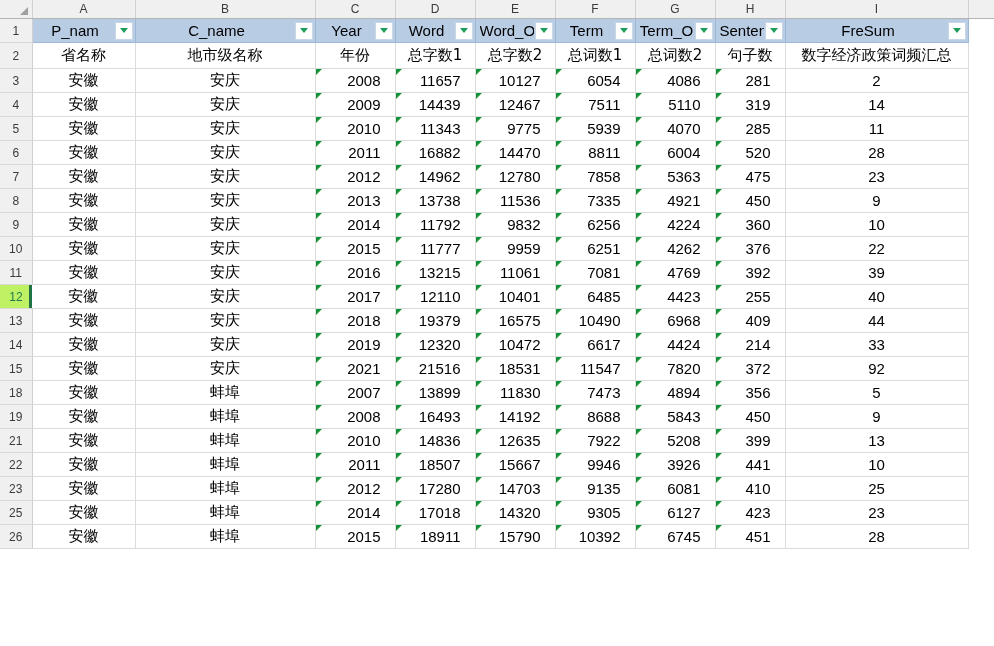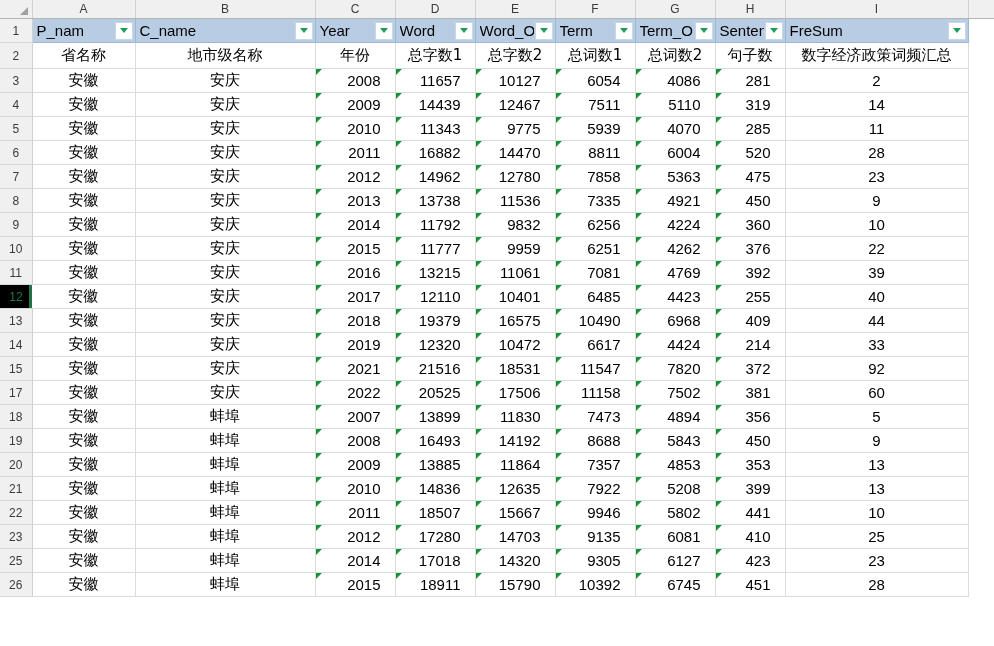--- a/index.html
+++ b/index.html
@@ -61,21 +61,21 @@
     border-right: 1px solid #d0d0d0;
     border-bottom: 1px solid #d8d8d8;
     font-size: 12px;
     color: #3b3b3b;
     text-align: center;
     vertical-align: middle;
     padding: 0;
     position: relative;
   }
   td.rowhead.active {
-    background: #000000;
+    background: #bef264;
     color: #1f7a4d;
     border-right: none;
   }
   td.rowhead.active::after {
     content: "";
     position: absolute;
     right: 0; top: 0; bottom: 0;
     width: 3px;
     background: #217346;
   }
@@ -116,21 +116,21 @@
   }
   .fh {
     display: flex;
     align-items: center;
     height: 100%;
     padding: 0 2px 0 4px;
     box-sizing: border-box;
   }
   .fh-label {
     flex: 1 1 auto;
-    text-align: left;
+    text-align: center;
     overflow: hidden;
     white-space: nowrap;
     color: #000;
   }
   .fh-btn {
     flex: 0 0 auto;
     width: 16px;
     height: 16px;
     background: #ffffff;
     border: 1px solid #c8d6e6;
@@ -455,33 +455,20 @@
           <td class="cell num flag">2021</td>
           <td class="cell num flag">21516</td>
           <td class="cell num flag">18531</td>
           <td class="cell num flag">11547</td>
           <td class="cell num flag">7820</td>
           <td class="cell num flag">372</td>
           <td class="cell ctr">92</td>
           <td class="blankcol"></td>
         </tr>
         <tr style="height: 24px;">
-          <td class="rowhead">17</td>
-          <td class="cell cjk ctr">安徽</td>
-          <td class="cell cjk ctr">安庆</td>
-          <td class="cell num flag">2022</td>
-          <td class="cell num flag">20525</td>
-          <td class="cell num flag">17506</td>
-          <td class="cell num flag">11158</td>
-          <td class="cell num flag">7502</td>
-          <td class="cell num flag">381</td>
-          <td class="cell ctr">60</td>
-          <td class="blankcol"></td>
-        </tr>
-        <tr style="height: 24px;">
           <td class="rowhead">18</td>
           <td class="cell cjk ctr">安徽</td>
           <td class="cell cjk ctr">蚌埠</td>
           <td class="cell num flag">2007</td>
           <td class="cell num flag">13899</td>
           <td class="cell num flag">11830</td>
           <td class="cell num flag">7473</td>
           <td class="cell num flag">4894</td>
           <td class="cell num flag">356</td>
           <td class="cell ctr">5</td>
@@ -494,54 +481,41 @@
           <td class="cell num flag">2008</td>
           <td class="cell num flag">16493</td>
           <td class="cell num flag">14192</td>
           <td class="cell num flag">8688</td>
           <td class="cell num flag">5843</td>
           <td class="cell num flag">450</td>
           <td class="cell ctr">9</td>
           <td class="blankcol"></td>
         </tr>
         <tr style="height: 24px;">
-          <td class="rowhead">20</td>
-          <td class="cell cjk ctr">安徽</td>
-          <td class="cell cjk ctr">蚌埠</td>
-          <td class="cell num flag">2009</td>
-          <td class="cell num flag">13885</td>
-          <td class="cell num flag">11864</td>
-          <td class="cell num flag">7357</td>
-          <td class="cell num flag">4853</td>
-          <td class="cell num flag">353</td>
-          <td class="cell ctr">13</td>
-          <td class="blankcol"></td>
-        </tr>
-        <tr style="height: 24px;">
           <td class="rowhead">21</td>
           <td class="cell cjk ctr">安徽</td>
           <td class="cell cjk ctr">蚌埠</td>
           <td class="cell num flag">2010</td>
           <td class="cell num flag">14836</td>
           <td class="cell num flag">12635</td>
           <td class="cell num flag">7922</td>
           <td class="cell num flag">5208</td>
           <td class="cell num flag">399</td>
           <td class="cell ctr">13</td>
           <td class="blankcol"></td>
         </tr>
         <tr style="height: 24px;">
           <td class="rowhead">22</td>
           <td class="cell cjk ctr">安徽</td>
           <td class="cell cjk ctr">蚌埠</td>
           <td class="cell num flag">2011</td>
           <td class="cell num flag">18507</td>
           <td class="cell num flag">15667</td>
           <td class="cell num flag">9946</td>
-          <td class="cell num flag">5802</td>
+          <td class="cell num flag">3926</td>
           <td class="cell num flag">441</td>
           <td class="cell ctr">10</td>
           <td class="blankcol"></td>
         </tr>
         <tr style="height: 24px;">
           <td class="rowhead">23</td>
           <td class="cell cjk ctr">安徽</td>
           <td class="cell cjk ctr">蚌埠</td>
           <td class="cell num flag">2012</td>
           <td class="cell num flag">17280</td>

